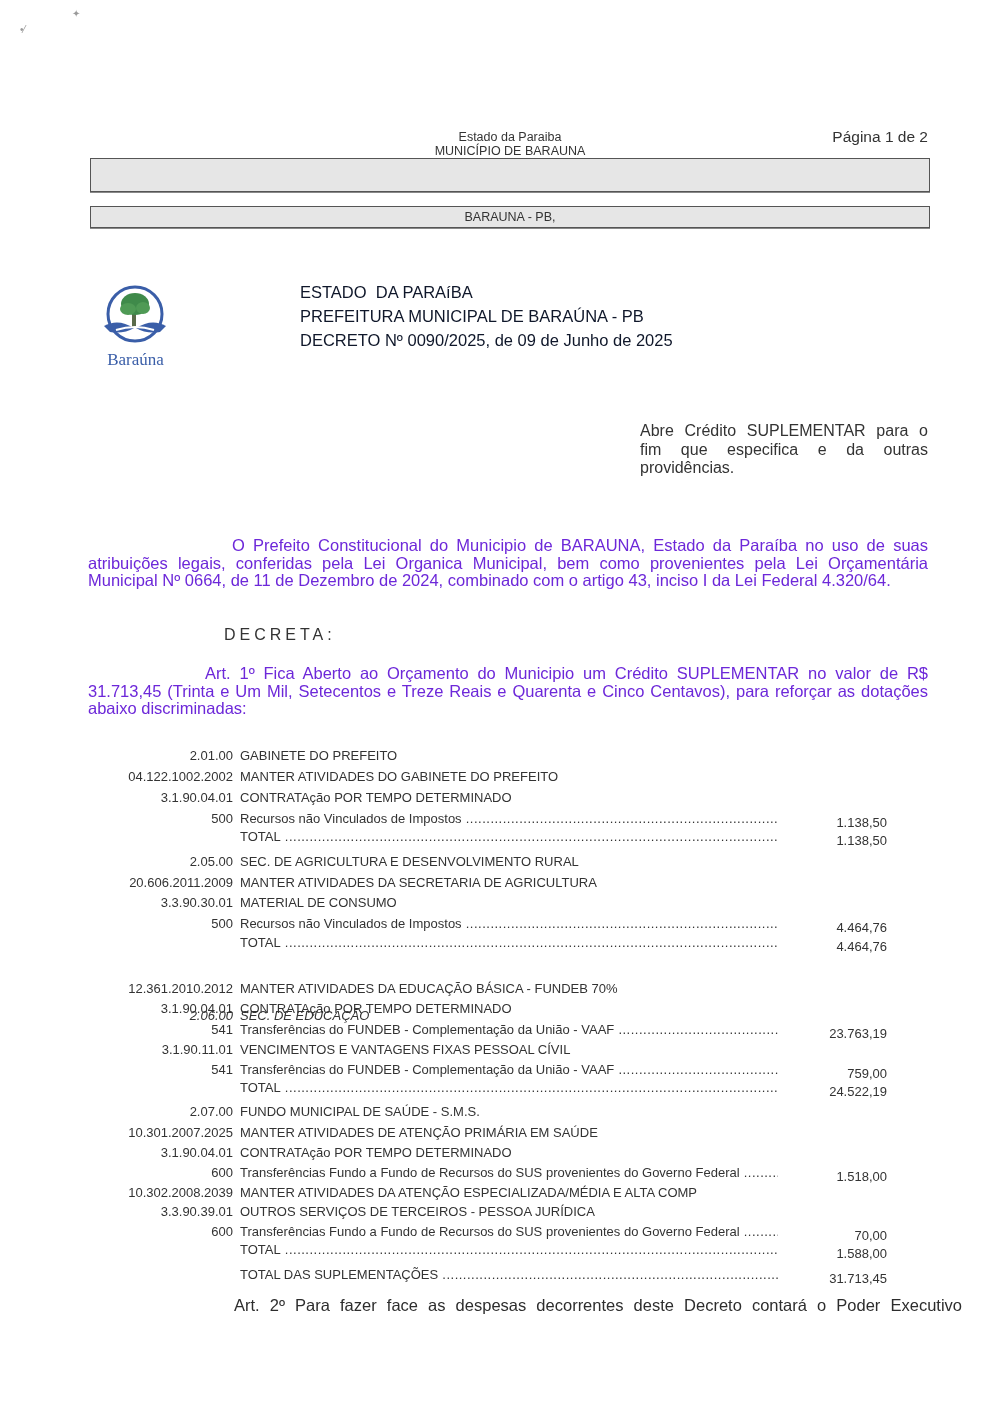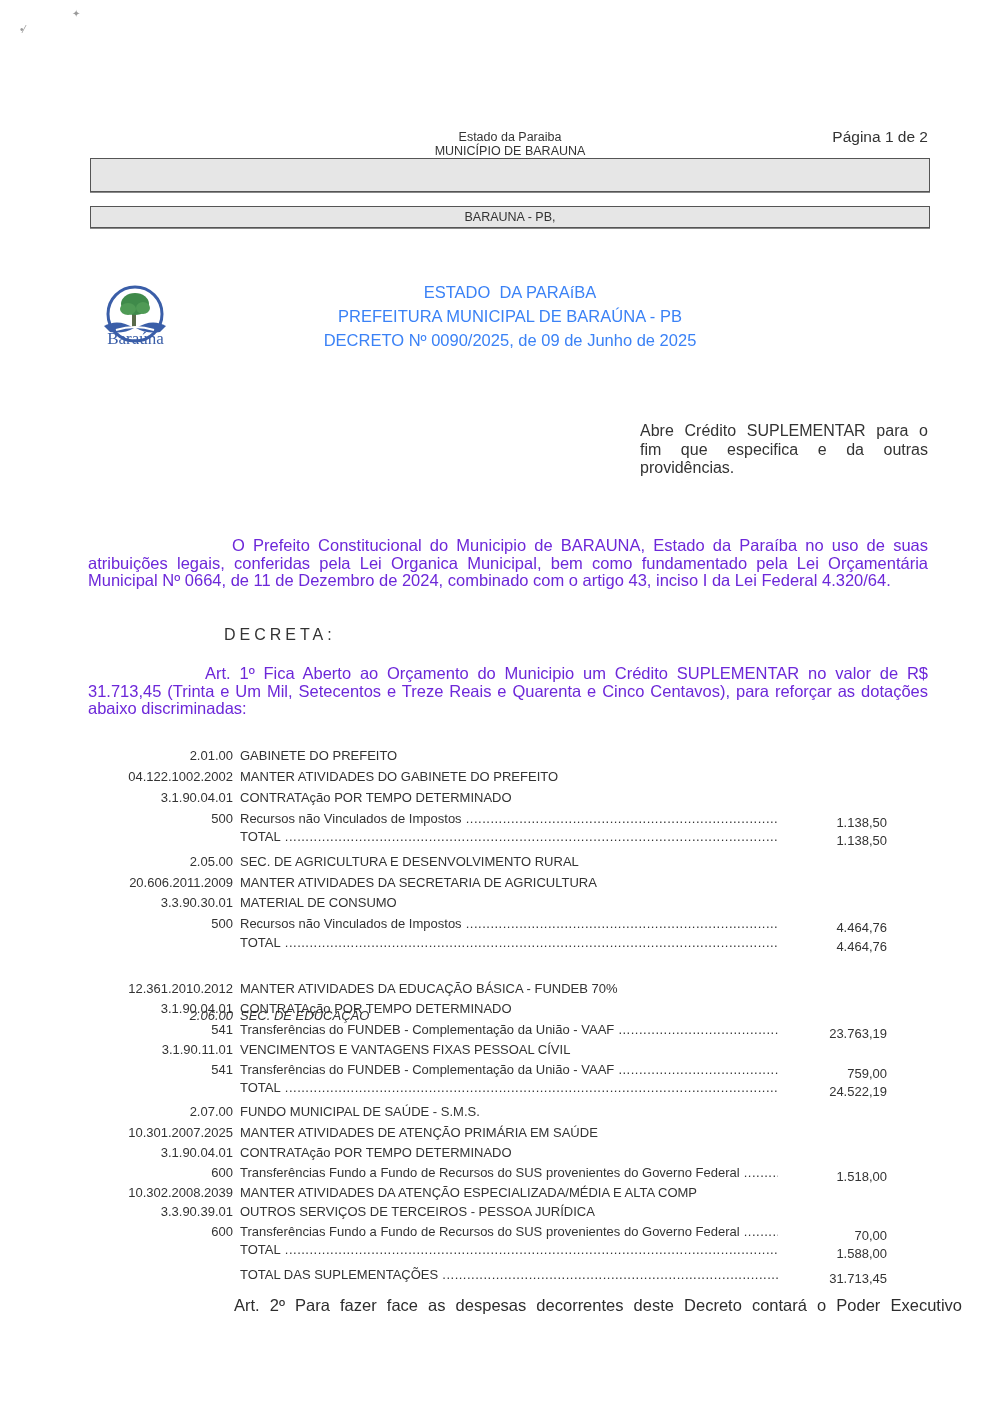--- a/index.html
+++ b/index.html
@@ -17,25 +17,25 @@
     .page-num { right: 72px; top: 128px; font-size: 15.5px; color: #333; }
     .gray-box {
       position: absolute; left: 90px; width: 838px; background: #e6e6e6;
       border: 1.5px solid #555; box-shadow: 0 1px 0 #888;
     }
     .box1 { top: 158px; height: 32px; }
     .box2 { top: 206px; height: 20px; text-align: center; font-size: 12.5px; line-height: 20px; color: #333; }
 
     
     .logo { left: 98px; top: 284px; width: 75px; height: 82px; }
-    .logo-text { position: absolute; left: 0; top: 45px; width: 75px; text-align: center;
+    .logo-text { position: absolute; left: 0; top: 66px; width: 75px; text-align: center;
       font-family: "Liberation Serif", serif; font-size: 17px; color: #3a5ea8; }
 
     
-    .title-block { left: 300px; width: 420px; top: 280px; text-align: center; font-size: 16.5px; line-height: 24px; color: #3b82f6; }
+    .title-block { left: 300px; width: 420px; top: 280px; font-size: 16.5px; line-height: 24px; color: #0f172a; }
 
     
     .ementa { left: 640px; width: 288px; top: 422px; font-size: 16px; line-height: 18.5px; text-align: justify; text-align-last: left; color: #333; }
     .ementa-line { display: block; text-align: justify; text-align-last: justify; }
     .ementa-line.last { text-align-last: left; }
 
     
     .para { left: 88px; width: 840px; font-size: 16.5px; line-height: 17.5px; color: #6d28d9; }
     .pline { display: block; text-align: justify; text-align-last: justify; white-space: nowrap; }
     .pline.last { text-align-last: left; }
@@ -93,21 +93,21 @@
 </div>
 
 <div class="abs ementa">
   <span class="ementa-line">Abre Crédito SUPLEMENTAR para o</span>
   <span class="ementa-line">fim que especifica e da outras</span>
   <span class="ementa-line last">providências.</span>
 </div>
 
 <div class="abs para p1">
   <span class="pline" style="padding-left:144px;">O Prefeito Constitucional do Municipio de BARAUNA, Estado da Paraíba no uso de suas</span>
-  <span class="pline">atribuições legais, conferidas pela Lei Organica Municipal, bem como fundamentado pela Lei Orçamentária</span>
+  <span class="pline">atribuições legais, conferidas pela Lei Organica Municipal, bem como provenientes pela Lei Orçamentária</span>
   <span class="pline last">Municipal Nº 0664, de 11 de Dezembro de 2024, combinado com o artigo 43, inciso I da Lei Federal 4.320/64.</span>
 </div>
 
 <div class="abs decreta">DECRETA:</div>
 
 <div class="abs para p2">
   <span class="pline" style="padding-left:117px;">Art. 1º Fica Aberto ao Orçamento do Municipio um Crédito SUPLEMENTAR no valor de R$</span>
   <span class="pline">31.713,45 (Trinta e Um Mil, Setecentos e Treze Reais e Quarenta e Cinco Centavos), para reforçar as dotações</span>
   <span class="pline last">abaixo discriminadas:</span>
 </div>

